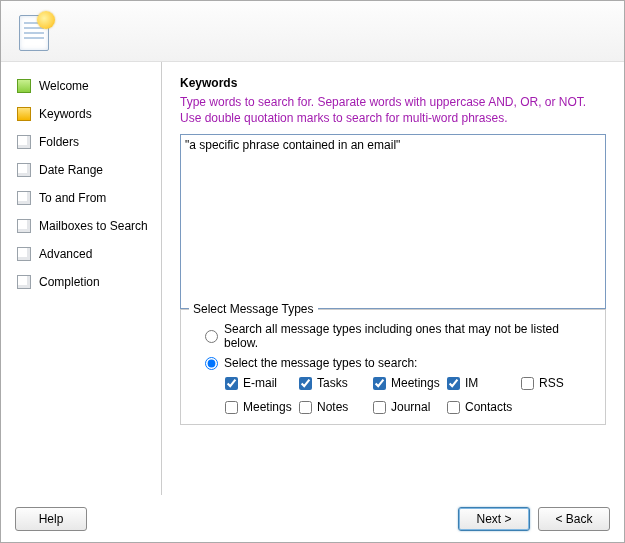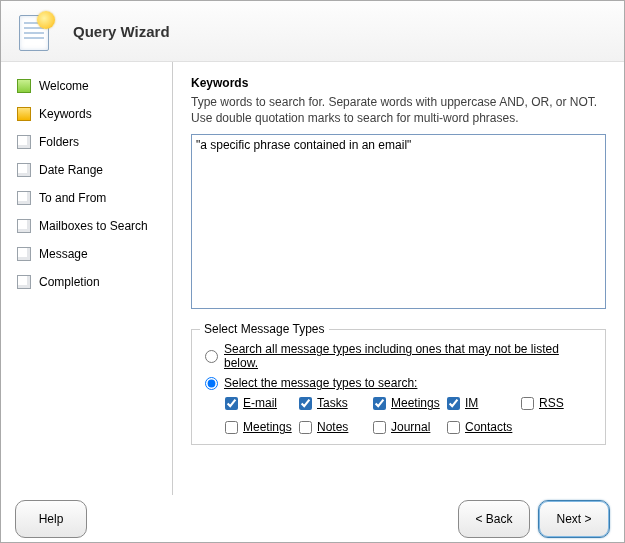--- a/index.html
+++ b/index.html
@@ -100,38 +100,37 @@
     box-shadow:none;
   }
   .main {
     flex:1;
     padding: 14px 18px 0 18px;
     box-sizing:border-box;
     display:flex;
     flex-direction:column;
   }
   .section-title { font-weight:bold; margin-bottom:4px; }
-  .desc { color:#404040; line-height:1.35; margin-bottom:8px; }
+  .desc { color:#a21caf; line-height:1.35; margin-bottom:8px; }
   .keywords-box {
     width: 100%;
     height: 175px;
     border: 1px solid #7a9ac0;
     box-sizing: border-box;
     font-family: inherit;
     font-size: 12px;
     padding: 3px 4px;
     resize: none;
     outline: none;
   }
   .fieldset {
-    margin-top: 20px;
+    margin-top: 0;
     border: 1px solid #ccc;
-    padding: 8px 10px 10px 11px;
+    padding: 8px 10px 10px 22px;
     position:relative;
-    text-decoration:underline;
   }
   .fieldset .legend {
     position:absolute; top:-8px; left:8px;
     background:#fff; padding:0 4px;
     font-size:12px;
   }
   .radio-row {
     display:flex; align-items:center;
     margin: 4px 0 6px 2px;
   }
@@ -148,24 +147,24 @@
   .type-cell input { margin:0 5px 0 0; accent-color:#2b6fb5; }
   .footer {
     height: 46px;
     border-top: 1px solid transparent;
     display:flex;
     align-items:center;
     padding: 0 14px;
   }
   .btn {
     min-width: 72px;
-    height: 38px;
+    height: 24px;
     background: linear-gradient(#fdfdfd,#e8e8e8);
     border: 1px solid #8a8a8a;
-    border-radius: 10px;
+    border-radius: 3px;
     font: inherit;
     padding: 0 6px;
     cursor: pointer;
   }
   .btn.default {
     border-color: #3c7fb1;
     box-shadow: 0 0 0 1px #7fb7e2 inset, 0 0 2px rgba(60,127,177,.6);
   }
   .footer .spacer { flex:1; }
   .footer .btn + .btn { margin-left: 8px; }
@@ -173,21 +172,20 @@
 </head>
 <body>
 
 <div class="window">
 
   <div class="header">
     <div class="header-icon">
       <div class="page"></div>
         <div class="sun"></div>
     </div>
-    <div class="header-title">Query Wizard</div>
   </div>
 
   <div class="body">
 
     <div class="sidebar">
       <div class="side-item">
         <span class="side-icon done"></span>
         <span>Welcome</span>
       </div>
       <div class="side-item">
@@ -205,21 +203,21 @@
       <div class="side-item">
         <span class="side-icon"></span>
         <span>To and From</span>
       </div>
       <div class="side-item">
         <span class="side-icon"></span>
         <span>Mailboxes to Search</span>
       </div>
       <div class="side-item">
         <span class="side-icon"></span>
-        <span>Message</span>
+        <span>Advanced</span>
       </div>
       <div class="side-item">
         <span class="side-icon"></span>
         <span>Completion</span>
       </div>
     </div>
 
     <div class="main">
       <div class="section-title">Keywords</div>
       <div class="desc">Type words to search for. Separate words with uppercase AND, OR, or NOT. Use double quotation marks to search for multi-word phrases.</div>
@@ -277,17 +275,17 @@
           </label>
         </div>
       </div>
     </div>
 
   </div>
 
   <div class="footer">
     <button class="btn">Help</button>
     <span class="spacer"></span>
+    <button class="btn default">Next &gt;</button>
     <button class="btn">&lt; Back</button>
-    <button class="btn default">Next &gt;</button>
   </div>
 
 </div>
 
 </body></html>

